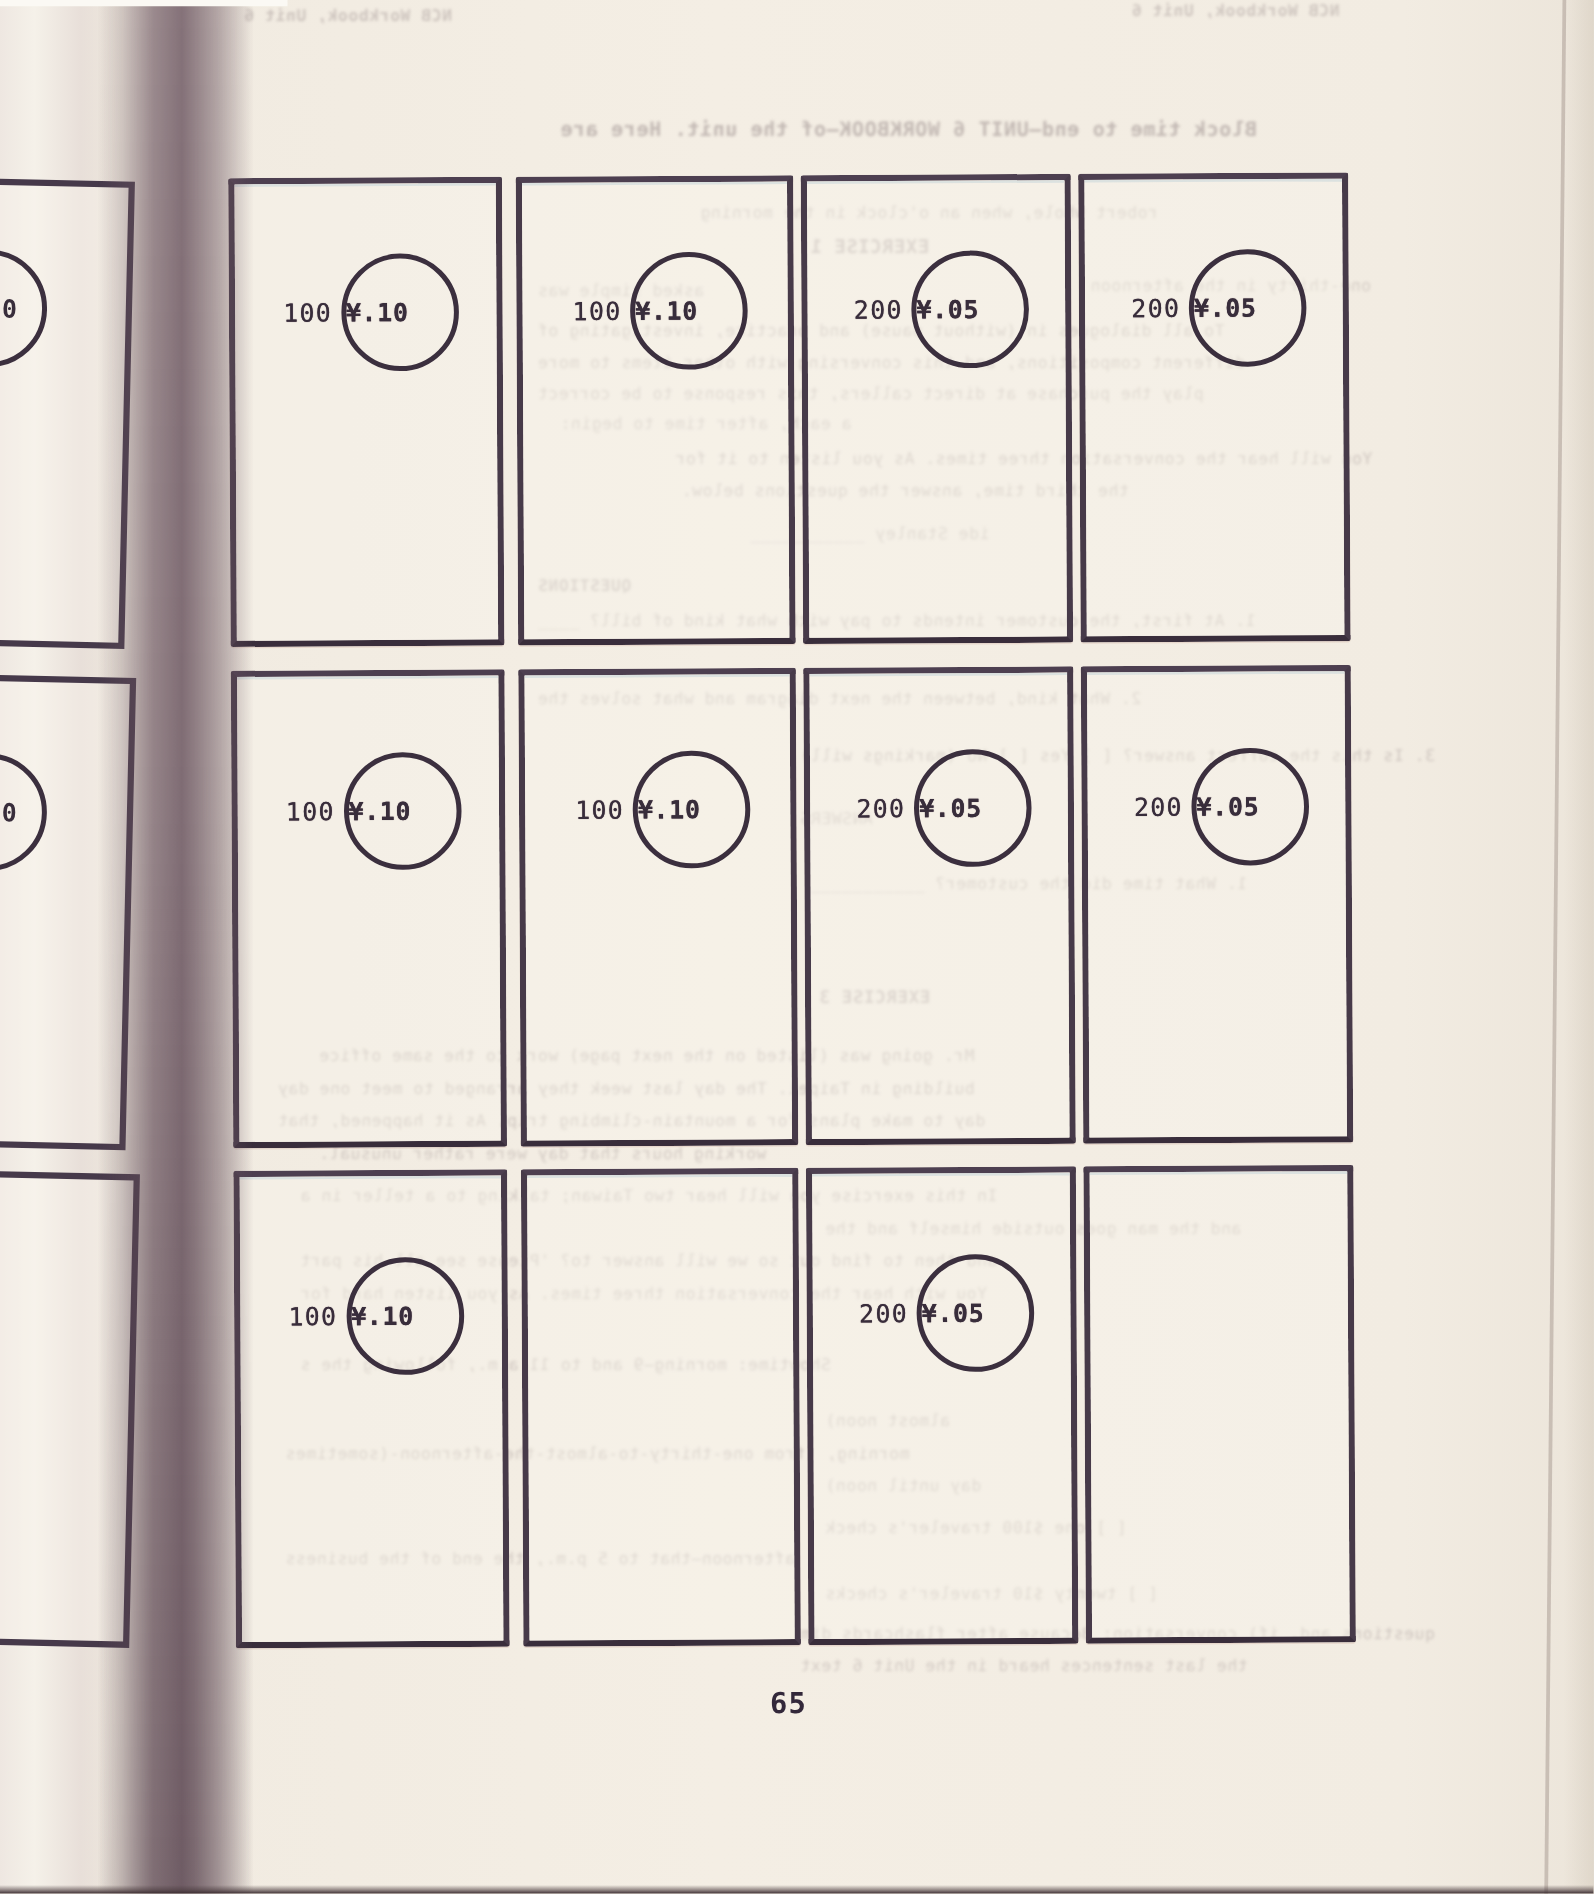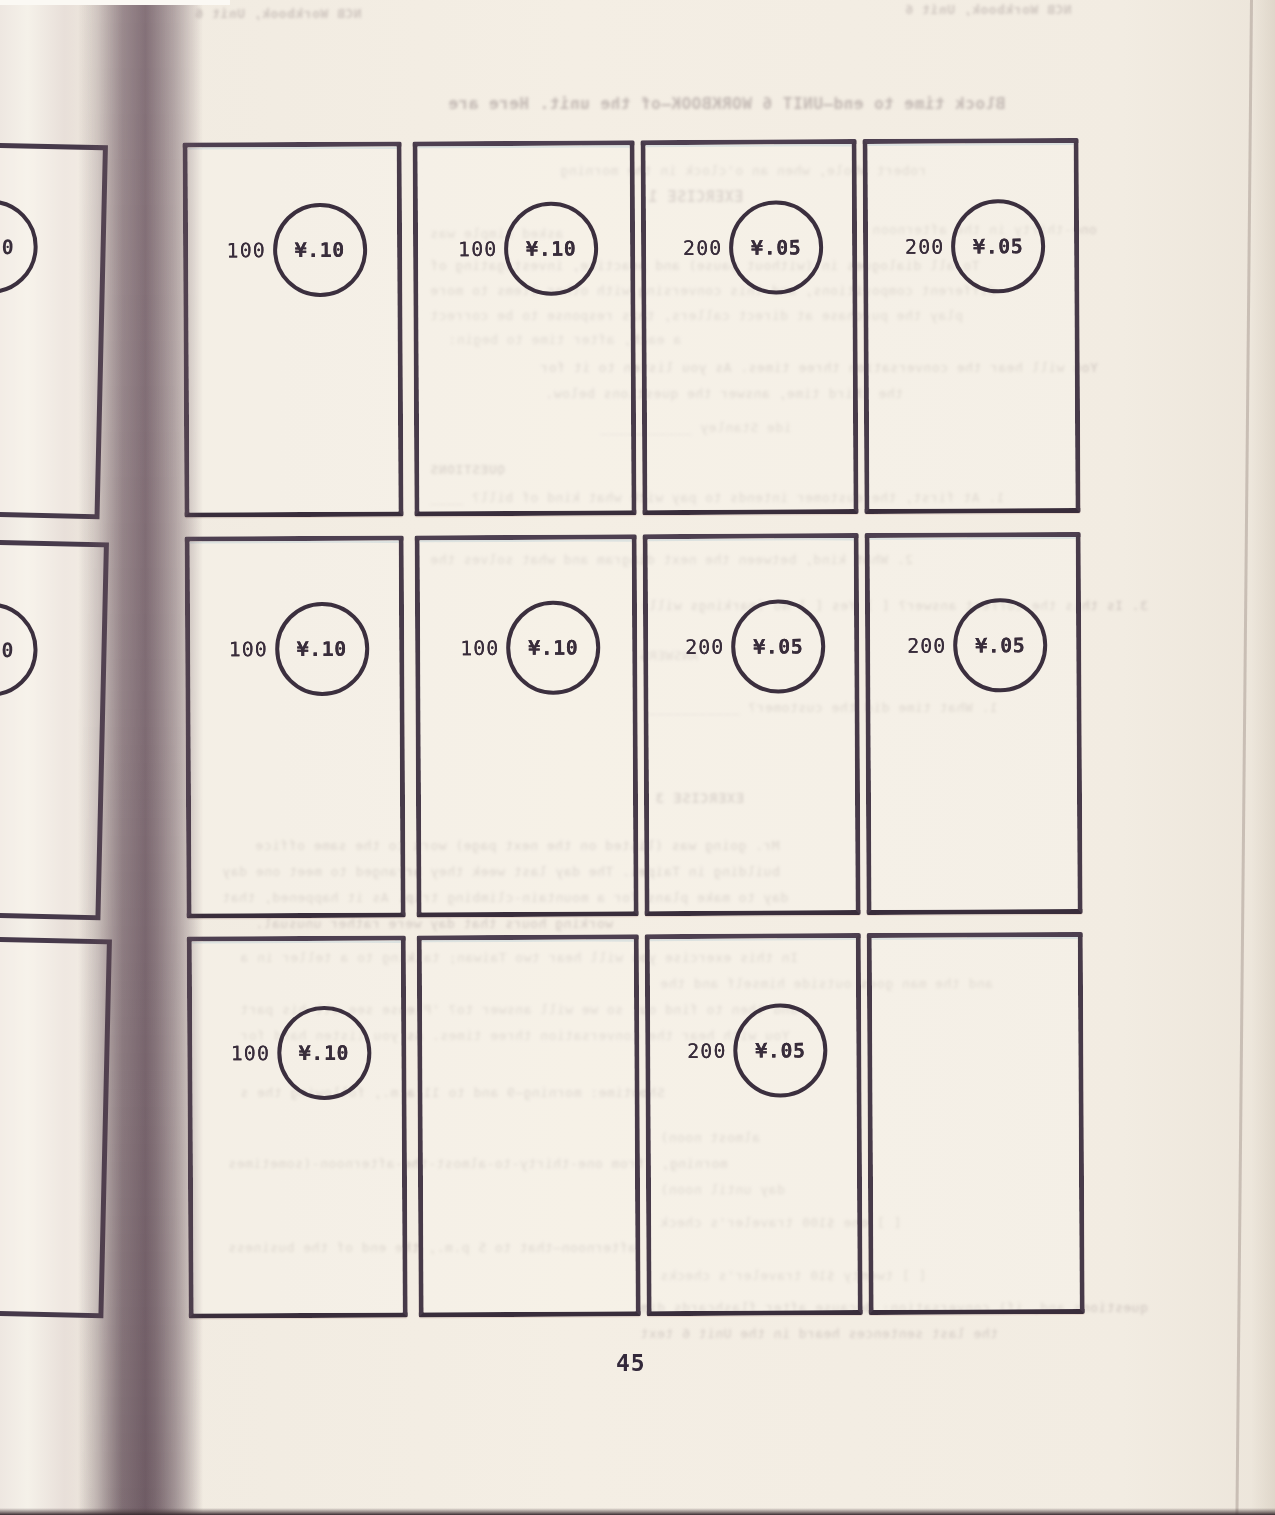--- a/index.html
+++ b/index.html
@@ -25,21 +25,21 @@
   .c3{left:644px;width:216px;} .c4{left:866px;width:216px;}
   .r1{top:142px;height:375px;} .r2{top:536px;height:382px;} .r3{top:936px;height:382px;}
   .val-row{display:flex;align-items:center;justify-content:center;padding-left:8px;}
   .r1 .val-row{margin-top:56px;} .r2 .val-row{margin-top:61px;} .r3 .val-row{margin-top:65px;}
   .count{
     font-size:20px;font-weight:400;color:#382d3b;letter-spacing:1px;margin-right:7px;
     text-shadow:0 0 .6px #43303f;
   }
   .coin{
     box-sizing:border-box;width:94px;height:94px;border:4px solid #3b2f3e;border-radius:50%;
-    display:flex;align-items:center;justify-content:center;flex:0 0 auto;
+    display:flex;align-items:center;justify-content:flex-start;flex:0 0 auto;
   }
   .coin-val{font-size:20px;font-weight:600;color:#382d3b;letter-spacing:.5px;text-shadow:0 0 .6px #43303f;}
   
   .lcard{
     position:absolute;left:-40px;z-index:2;box-sizing:border-box;
     border:5px solid #46394a;background:rgba(250,246,238,0.4);
     transform:rotate(1.3deg);transform-origin:0 0;
   }
   .l1{top:142px;height:374px;width:148px;}
   .l2{top:539px;height:378px;width:149px;}
@@ -234,21 +234,21 @@
           <span class="count">200</span>
           <span class="coin">
             <span class="coin-val">¥.05</span>
           </span>
         </div>
     </div>
     <div class="card r3 c4"></div>
 
   </div>
 
-  <div class="pageno">45</div>
+  <div class="pageno">65</div>
 
   <div class="spine"></div>
   <div class="spine-depth"></div>
   <div class="top-edge"></div>
   <div class="crease-right"></div>
   <div class="bottom-edge"></div>
 
 </div>
 
 </body></html>

